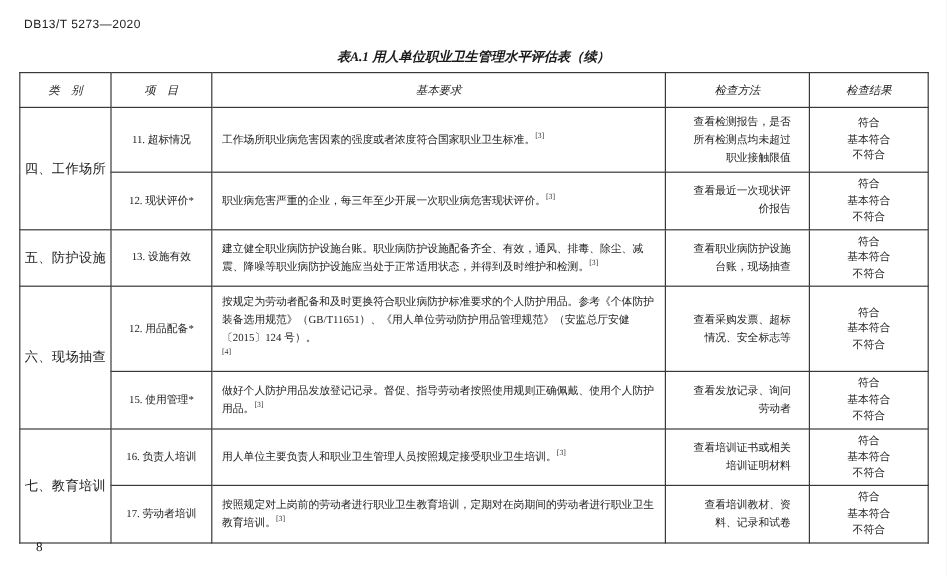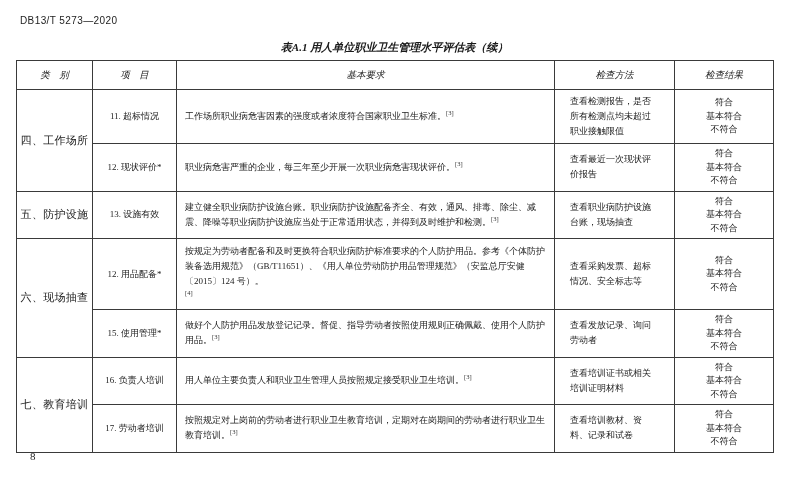--- a/index.html
+++ b/index.html
@@ -69,21 +69,21 @@
     font-size: 9px;
     line-height: 15px;
     padding: 5px 8px;
     text-align: left;
     color: #222;
   }
   .method-cell {
     font-size: 9px;
     line-height: 15px;
     padding: 4px 15px;
-    text-align: left;
+    text-align: right;
     color: #222;
   }
   .result-cell {
     text-align: center;
     font-size: 9px;
     padding: 3px 0;
     color: #222;
     margin-top: 37px;
   }
   .result-line { line-height: 13.5px; }

